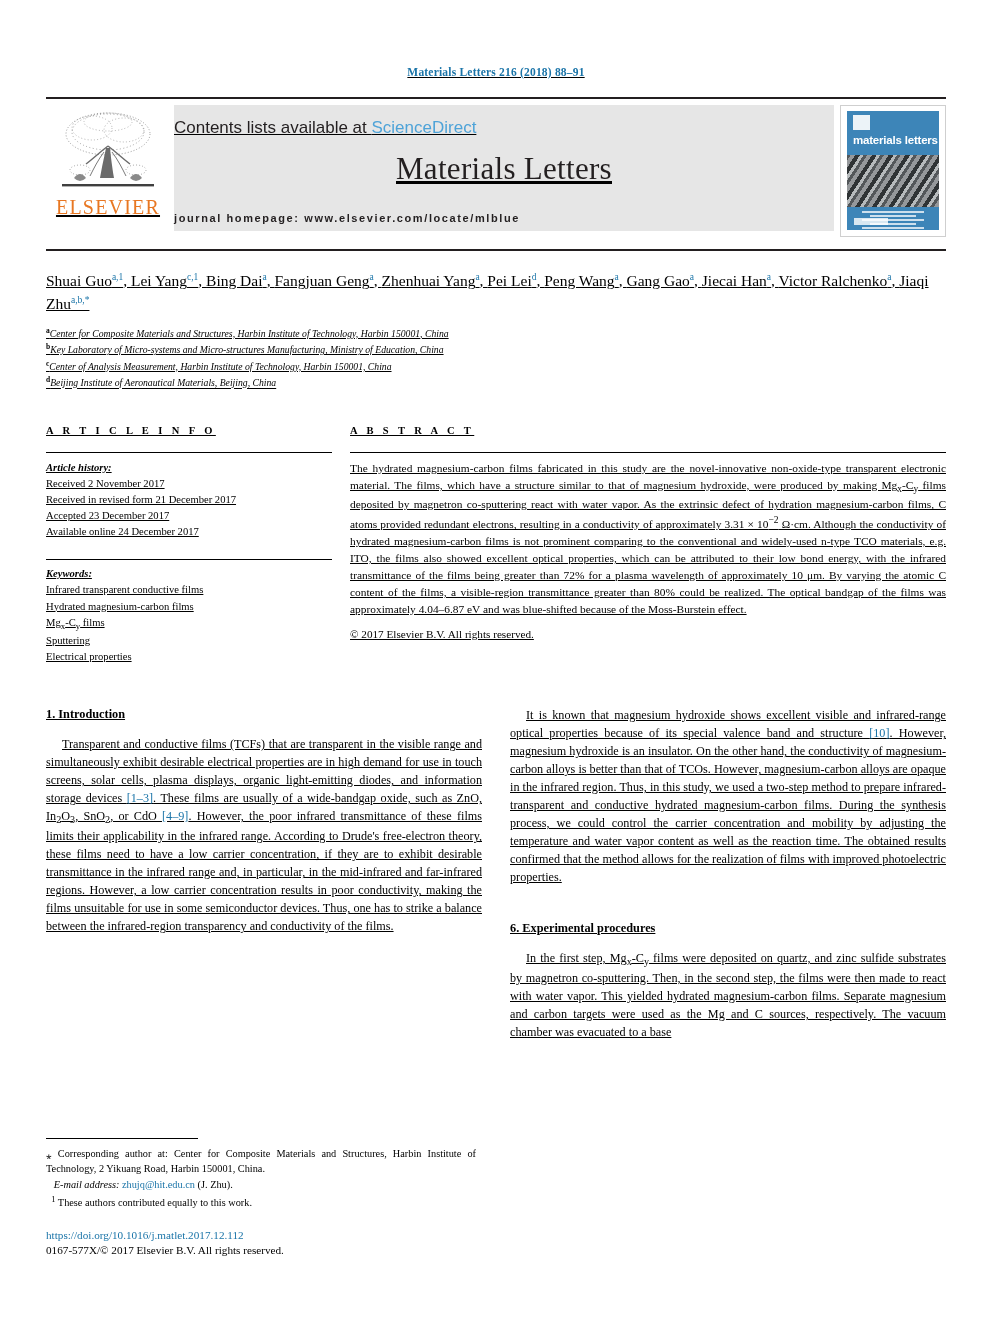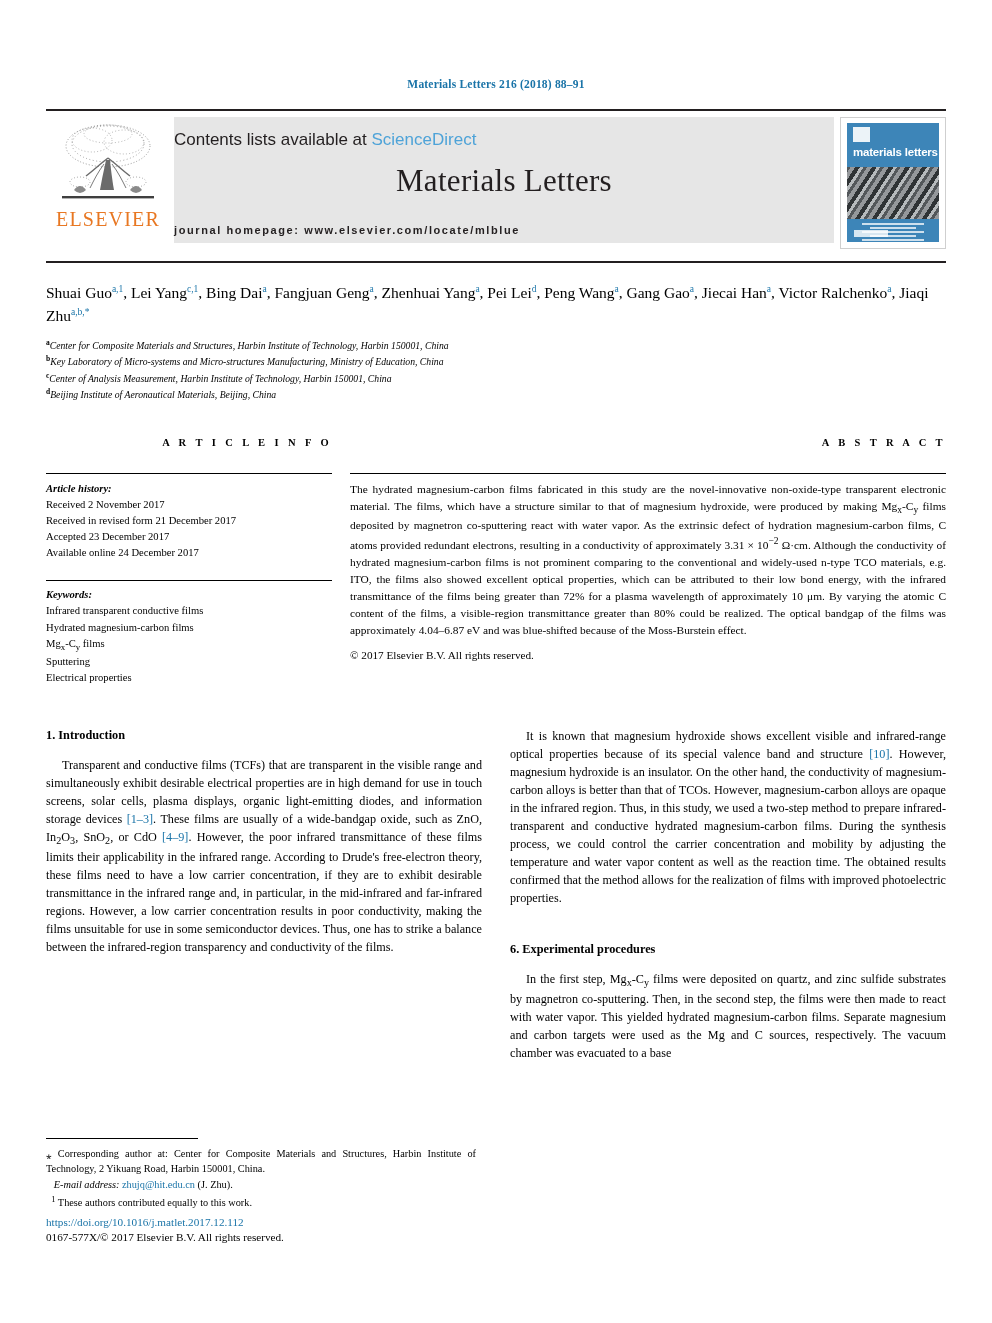--- a/index.html
+++ b/index.html
@@ -13,21 +13,22 @@
     font-family: "Liberation Serif", serif;
     color: #000000;
     position: relative;
     overflow: hidden;
   }
   .page {
     position: relative;
     width: 992px;
     height: 1323px;
     box-sizing: border-box;
-    padding: 12px 46px;
+    padding: 0 46px;
+    text-decoration: underline;
   }
 
   
   .runhead {
     text-align: center;
     font-size: 11.5px;
     font-weight: bold;
     color: #1a74a8;
     padding-top: 66px;
     letter-spacing: 0.2px;
@@ -241,22 +242,21 @@
     gap: 18px;
   }
   .col-info { flex: 0 0 286px; width: 286px; }
   .col-abs { flex: 1 1 auto; }
   .sec-label {
     font-family: "Liberation Serif", serif;
     font-size: 10.5px;
     font-weight: bold;
     letter-spacing: 3.4px;
     color: #000;
-    margin-bottom: 25px;
-    text-align: right;
+    margin-bottom: 16px;
   }
   .hrule { border-top: 1.4px solid #000; margin-bottom: 7px; }
   .info-body {
     font-family: "Liberation Serif", serif;
     font-size: 10.6px;
     line-height: 1.52;
     color: #000;
   }
   .info-body .ital { font-style: italic; font-weight: bold; }
   .kw-block { margin-top: 19px; }
@@ -315,21 +315,21 @@
   .fn {
     font-family: "Liberation Serif", serif;
     font-size: 10.3px;
     line-height: 1.46;
     text-align: justify;
     margin: 0 0 1px 0;
   }
   .fn .ital { font-style: italic; }
   .fn a, .link { color: #1a74a8; text-decoration: none; }
   .doi-block {
-    margin-top: 4px;
+    margin-top: 17px;
     font-family: "Liberation Serif", serif;
     font-size: 11.2px;
     line-height: 1.42;
   }
   .doi-link { color: #1a74a8; }
 </style>
 </head>
 <body>
 
 <div class="page">

